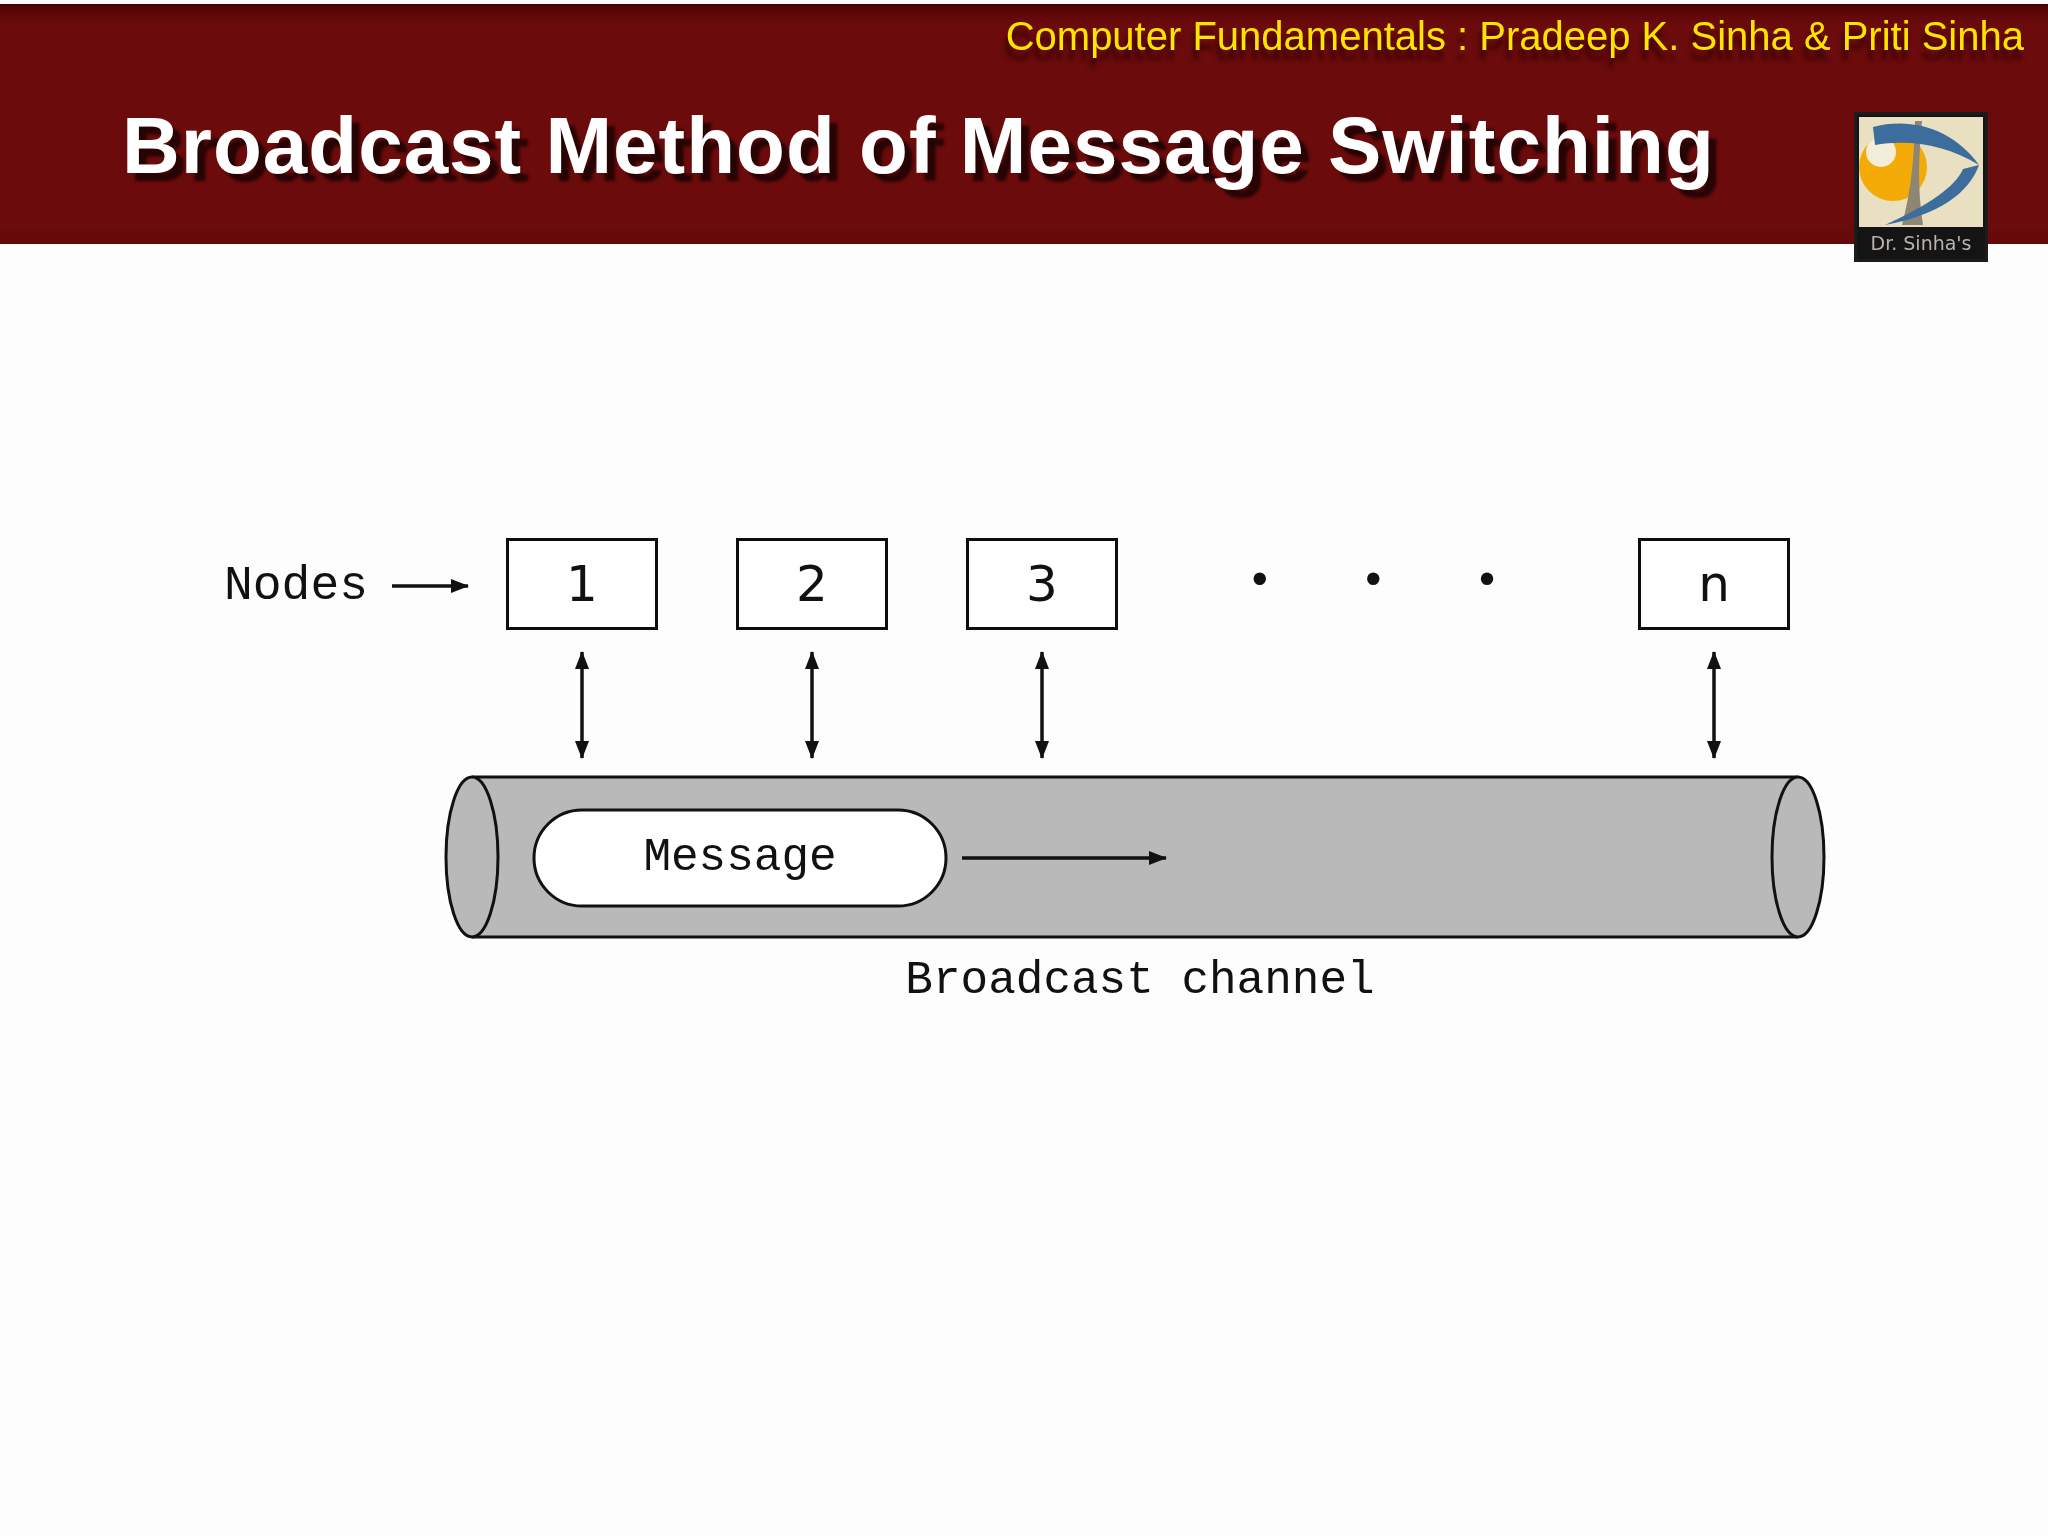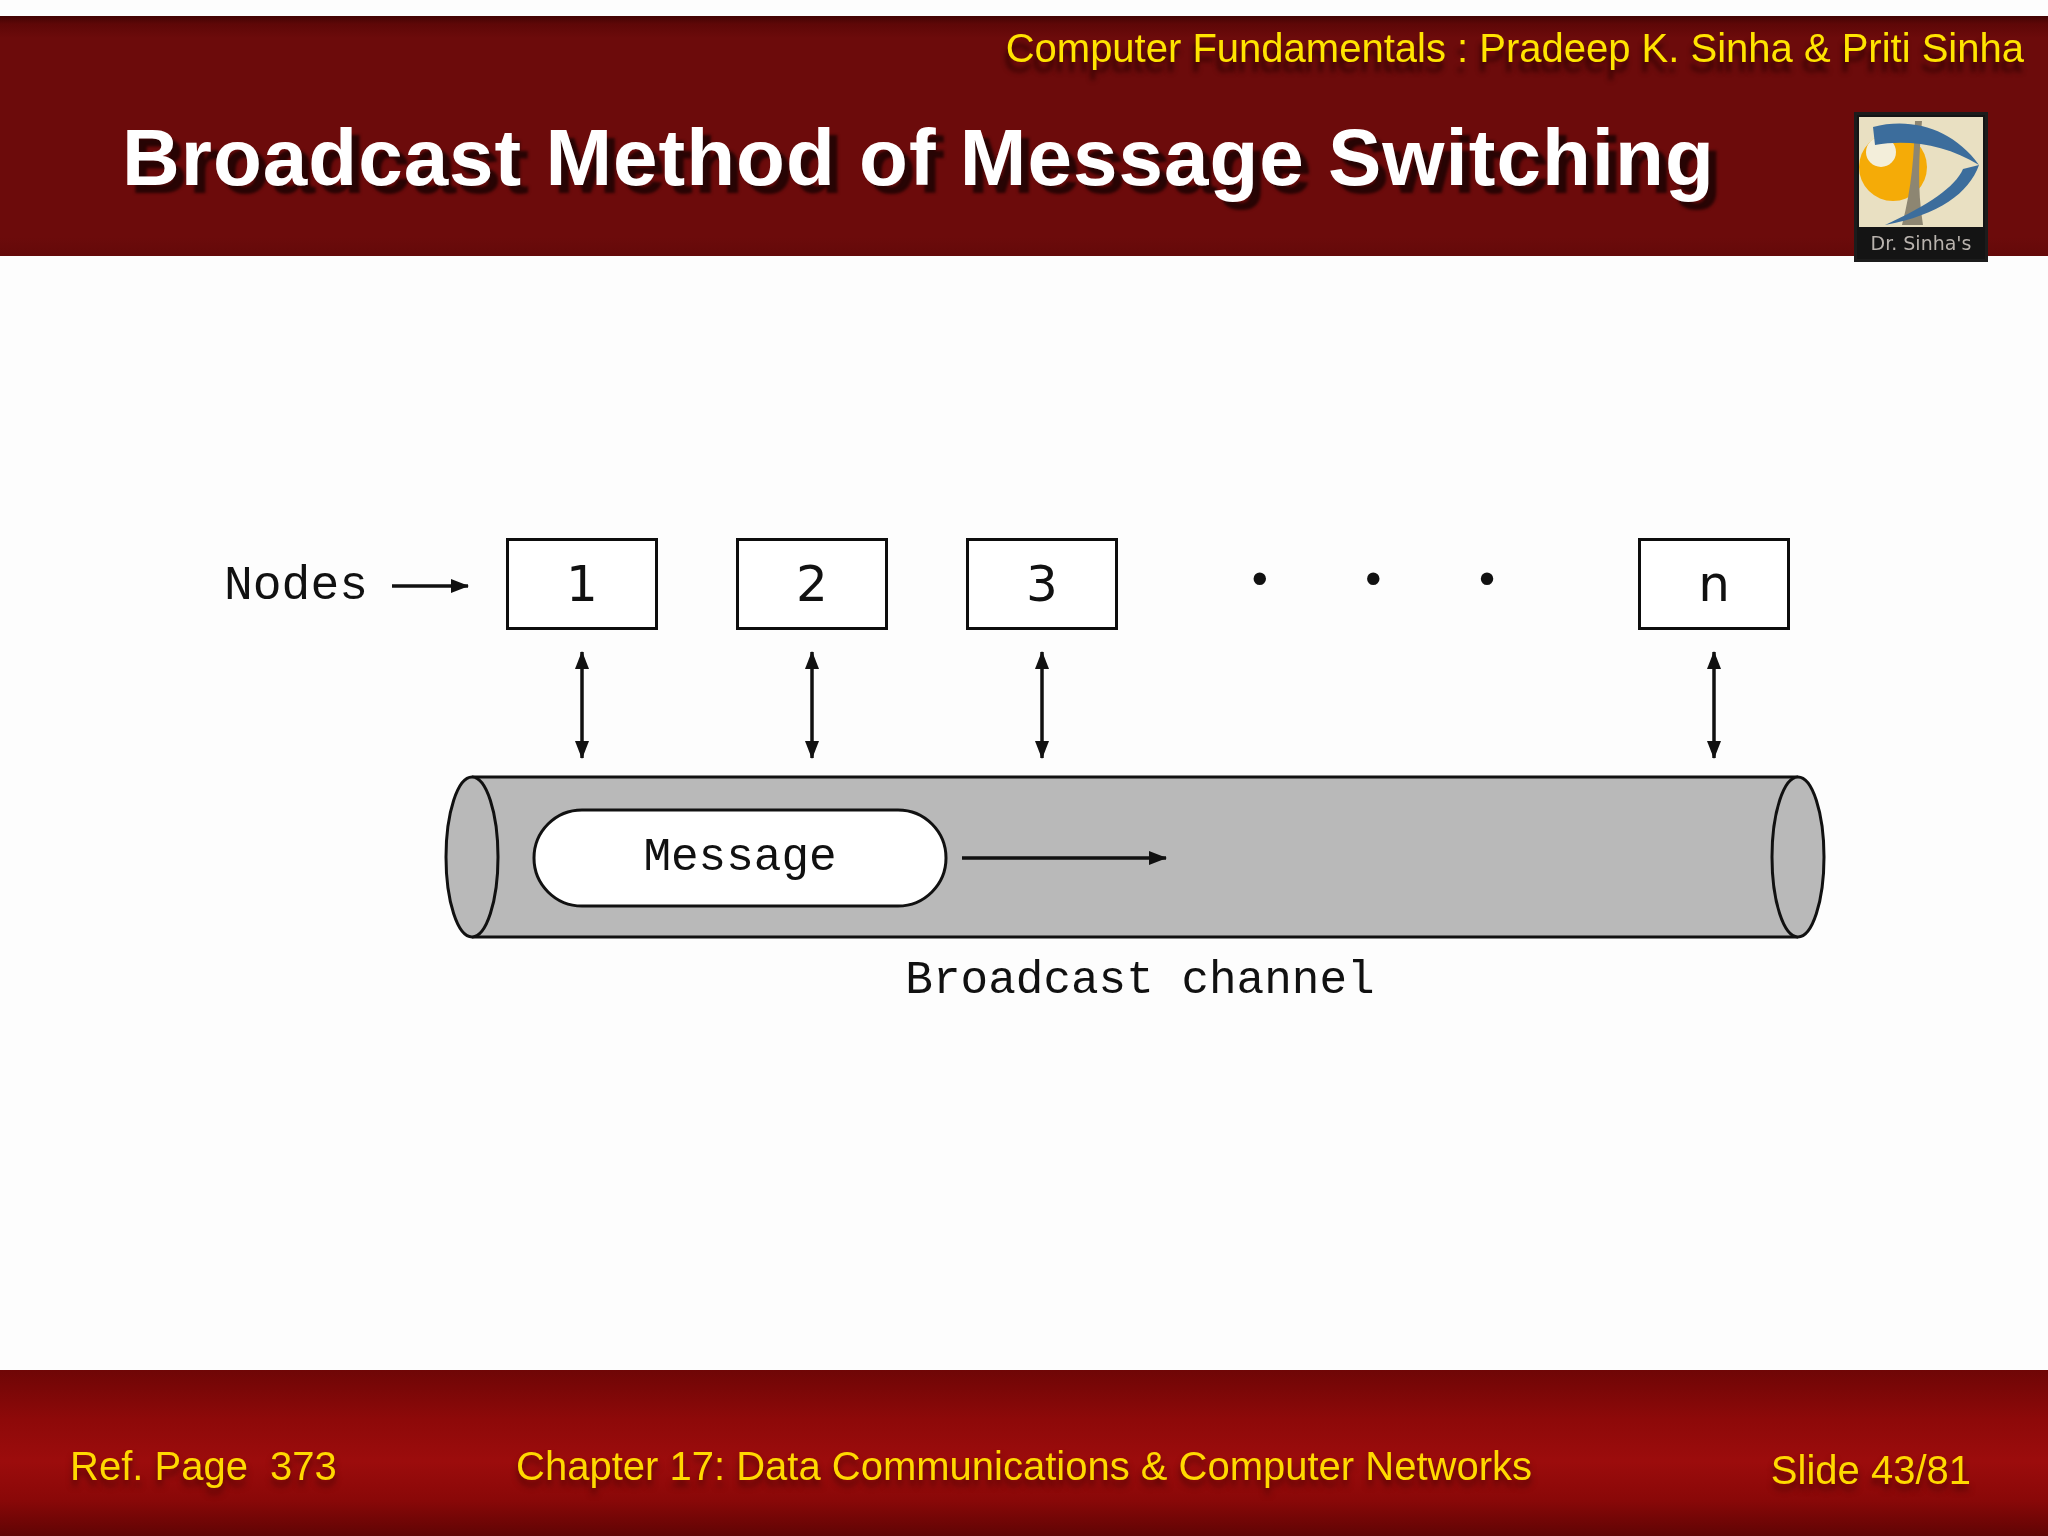--- a/index.html
+++ b/index.html
@@ -1,20 +1,20 @@
 <!DOCTYPE html>
 <html><head>
 <meta charset="utf-8">
 <style>
   html,body{margin:0;padding:0;background:#ffffff;}
   .slide{position:relative;width:2048px;height:1536px;background:#fdfdfd;overflow:hidden;
          font-family:"Liberation Sans",sans-serif;}
 
   
-  .header{position:absolute;left:0;top:16px;width:2048px;height:240px;
+  .header{position:absolute;left:0;top:4px;width:2048px;height:240px;
           background:linear-gradient(180deg,#420303 0px,#5e0707 8px,#6c0b0b 22px,#6c0b0b 92%,#640909 100%);}
   .book-title{position:absolute;top:10px;right:24px;
               font-size:40px;color:#ffe400;white-space:pre;
               text-shadow:-2px 10px 5px rgba(45,0,0,0.85);}
   .slide-title{position:absolute;left:110px;top:84px;margin:12px;
                font-size:80px;font-weight:700;letter-spacing:1px;color:#ffffff;
                text-shadow:8px 8px 3px rgba(22,2,2,0.8);}
 
   
   .logo{position:absolute;left:1854px;top:112px;width:134px;height:150px;
@@ -111,19 +111,14 @@
   <div class="node-box node-n">
     <span>n</span>
   </div>
 
   <div class="diagram-text ellipsis">•••</div>
 
   <div class="diagram-text channel-label">Broadcast channel</div>
 
   <div class="diagram-text message-label">Message</div>
 
-  <div class="footer">
-    <span class="ref">Ref. Page  373</span>
-    <span class="chapter">Chapter 17: Data Communications &amp; Computer Networks</span>
-    <span class="slide-num">Slide 43/81</span>
-  </div>
 
 </div>
 
 </body></html>

